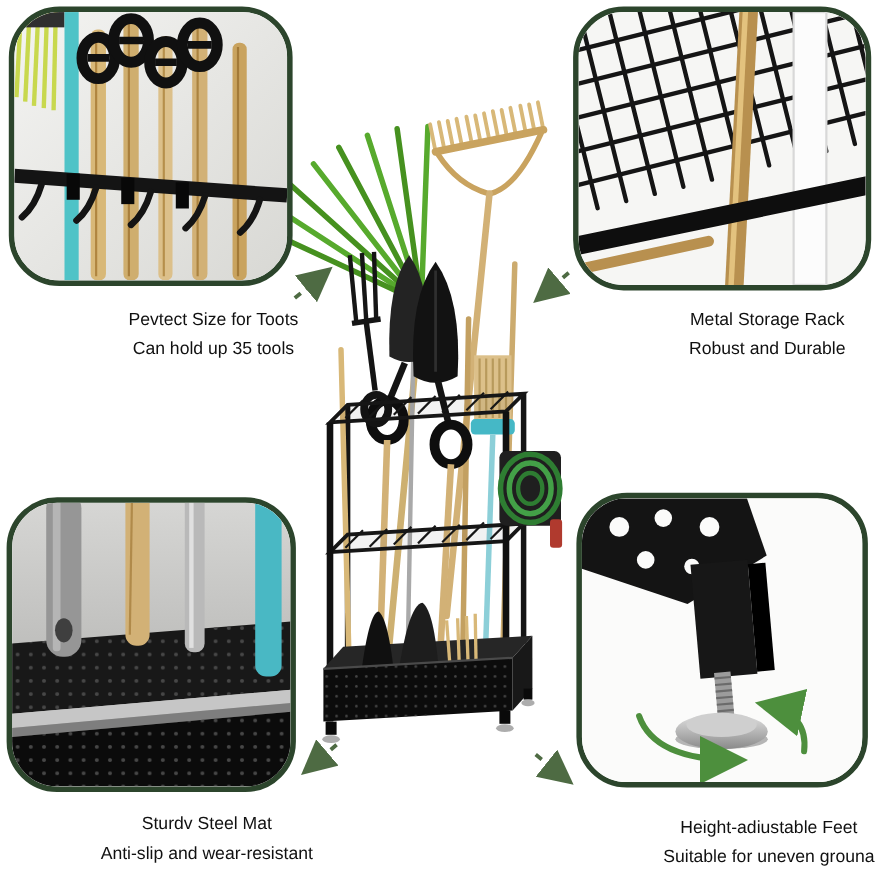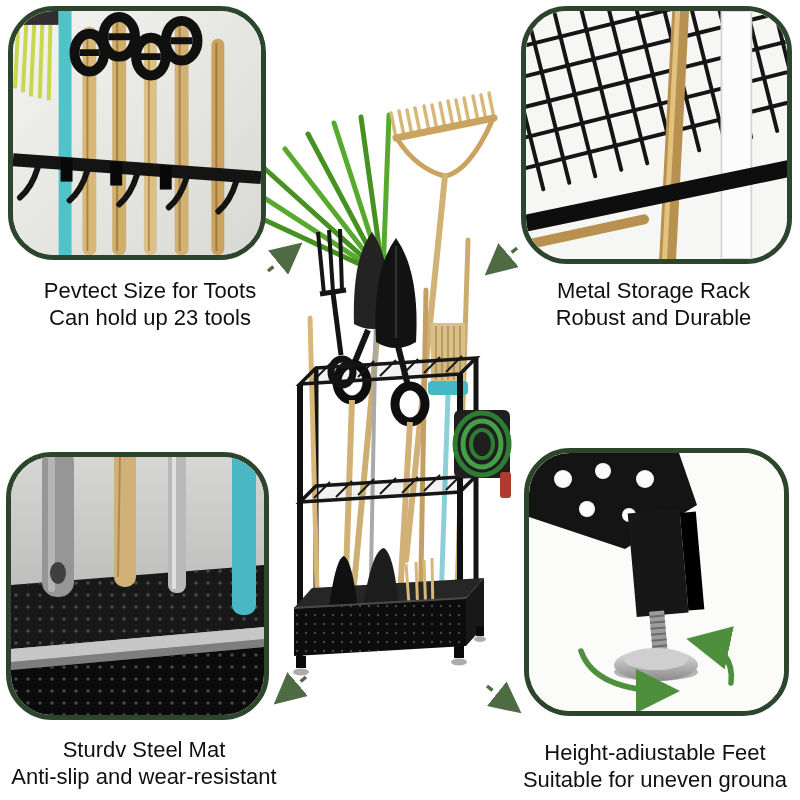--- a/index.html
+++ b/index.html
@@ -4,21 +4,21 @@
 <style>
   html,body{margin:0;padding:0;background:#fff;}
   body{font-family:"Liberation Sans","DejaVu Sans",sans-serif;}
   .stage{position:relative;width:800px;height:800px;background:#fff;overflow:hidden;}
   .callout{position:absolute;border:5px solid var(--callout-border,#2c452c);border-radius:46px;overflow:hidden;background:#fff;box-sizing:border-box;}
   .callout svg{display:block;width:100%;height:100%;}
   .callout-tl{left:8px;top:6px;width:258px;height:254px;}
   .callout-tr{left:521px;top:6px;width:271px;height:258px;}
   .callout-bl{left:6px;top:452px;width:263px;height:268px;}
   .callout-br{left:524px;top:448px;width:265px;height:268px;}
-  .caption{position:absolute;text-align:center;color:var(--text,#101010);font-size:22px;line-height:27px;font-weight:400;}
+  .caption{position:absolute;text-align:center;color:var(--text,#101010);font-size:16px;line-height:27px;font-weight:400;padding-left:44px;}
   .caption-tl{left:0;top:277px;width:300px;}
   .caption-tr{left:505px;top:277px;width:297px;}
   .caption-bl{left:-6px;top:736px;width:300px;}
   .caption-br{left:508px;top:739px;width:294px;}
   .product{position:absolute;left:248px;top:80px;width:300px;height:625px;}
   .product svg{display:block;width:100%;height:100%;}
   .arrows{position:absolute;left:0;top:0;width:800px;height:800px;pointer-events:none;}
   .arrows line{stroke:var(--arrow,#4e6b43);stroke-width:3.5;stroke-dasharray:7 6;}
   .ah{fill:var(--arrow,#4e6b43);}
 </style>
@@ -243,21 +243,21 @@
           <path d="M225,172 q-6,20 -18,30"></path>
         </g>
         <rect x="48" y="148" width="12" height="24" fill="#080808"></rect>
         <rect x="98" y="152" width="12" height="24" fill="#080808"></rect>
         <rect x="148" y="156" width="12" height="24" fill="#080808"></rect>
       </g>
     </svg>
   </div>
   <div class="caption caption-tl">
     <div>Pevtect Size for Toots</div>
-    <div>Can hold up 23 tools</div>
+    <div>Can hold up 35 tools</div>
   </div>
 
   <div class="callout callout-tr">
     <svg viewBox="0 0 265 250" preserveAspectRatio="xMidYMid slice">
       <rect width="265" height="250" fill="#f6f6f4"></rect>
       <g stroke="#151515" stroke-width="4" stroke-linecap="round" transform="rotate(-14 130 90)">
         <line x1="0" y1="-60" x2="0" y2="150"></line>
           <line x1="27" y1="-60" x2="27" y2="150"></line>
         <line x1="54" y1="-60" x2="54" y2="150"></line>
           <line x1="81" y1="-60" x2="81" y2="150"></line>

